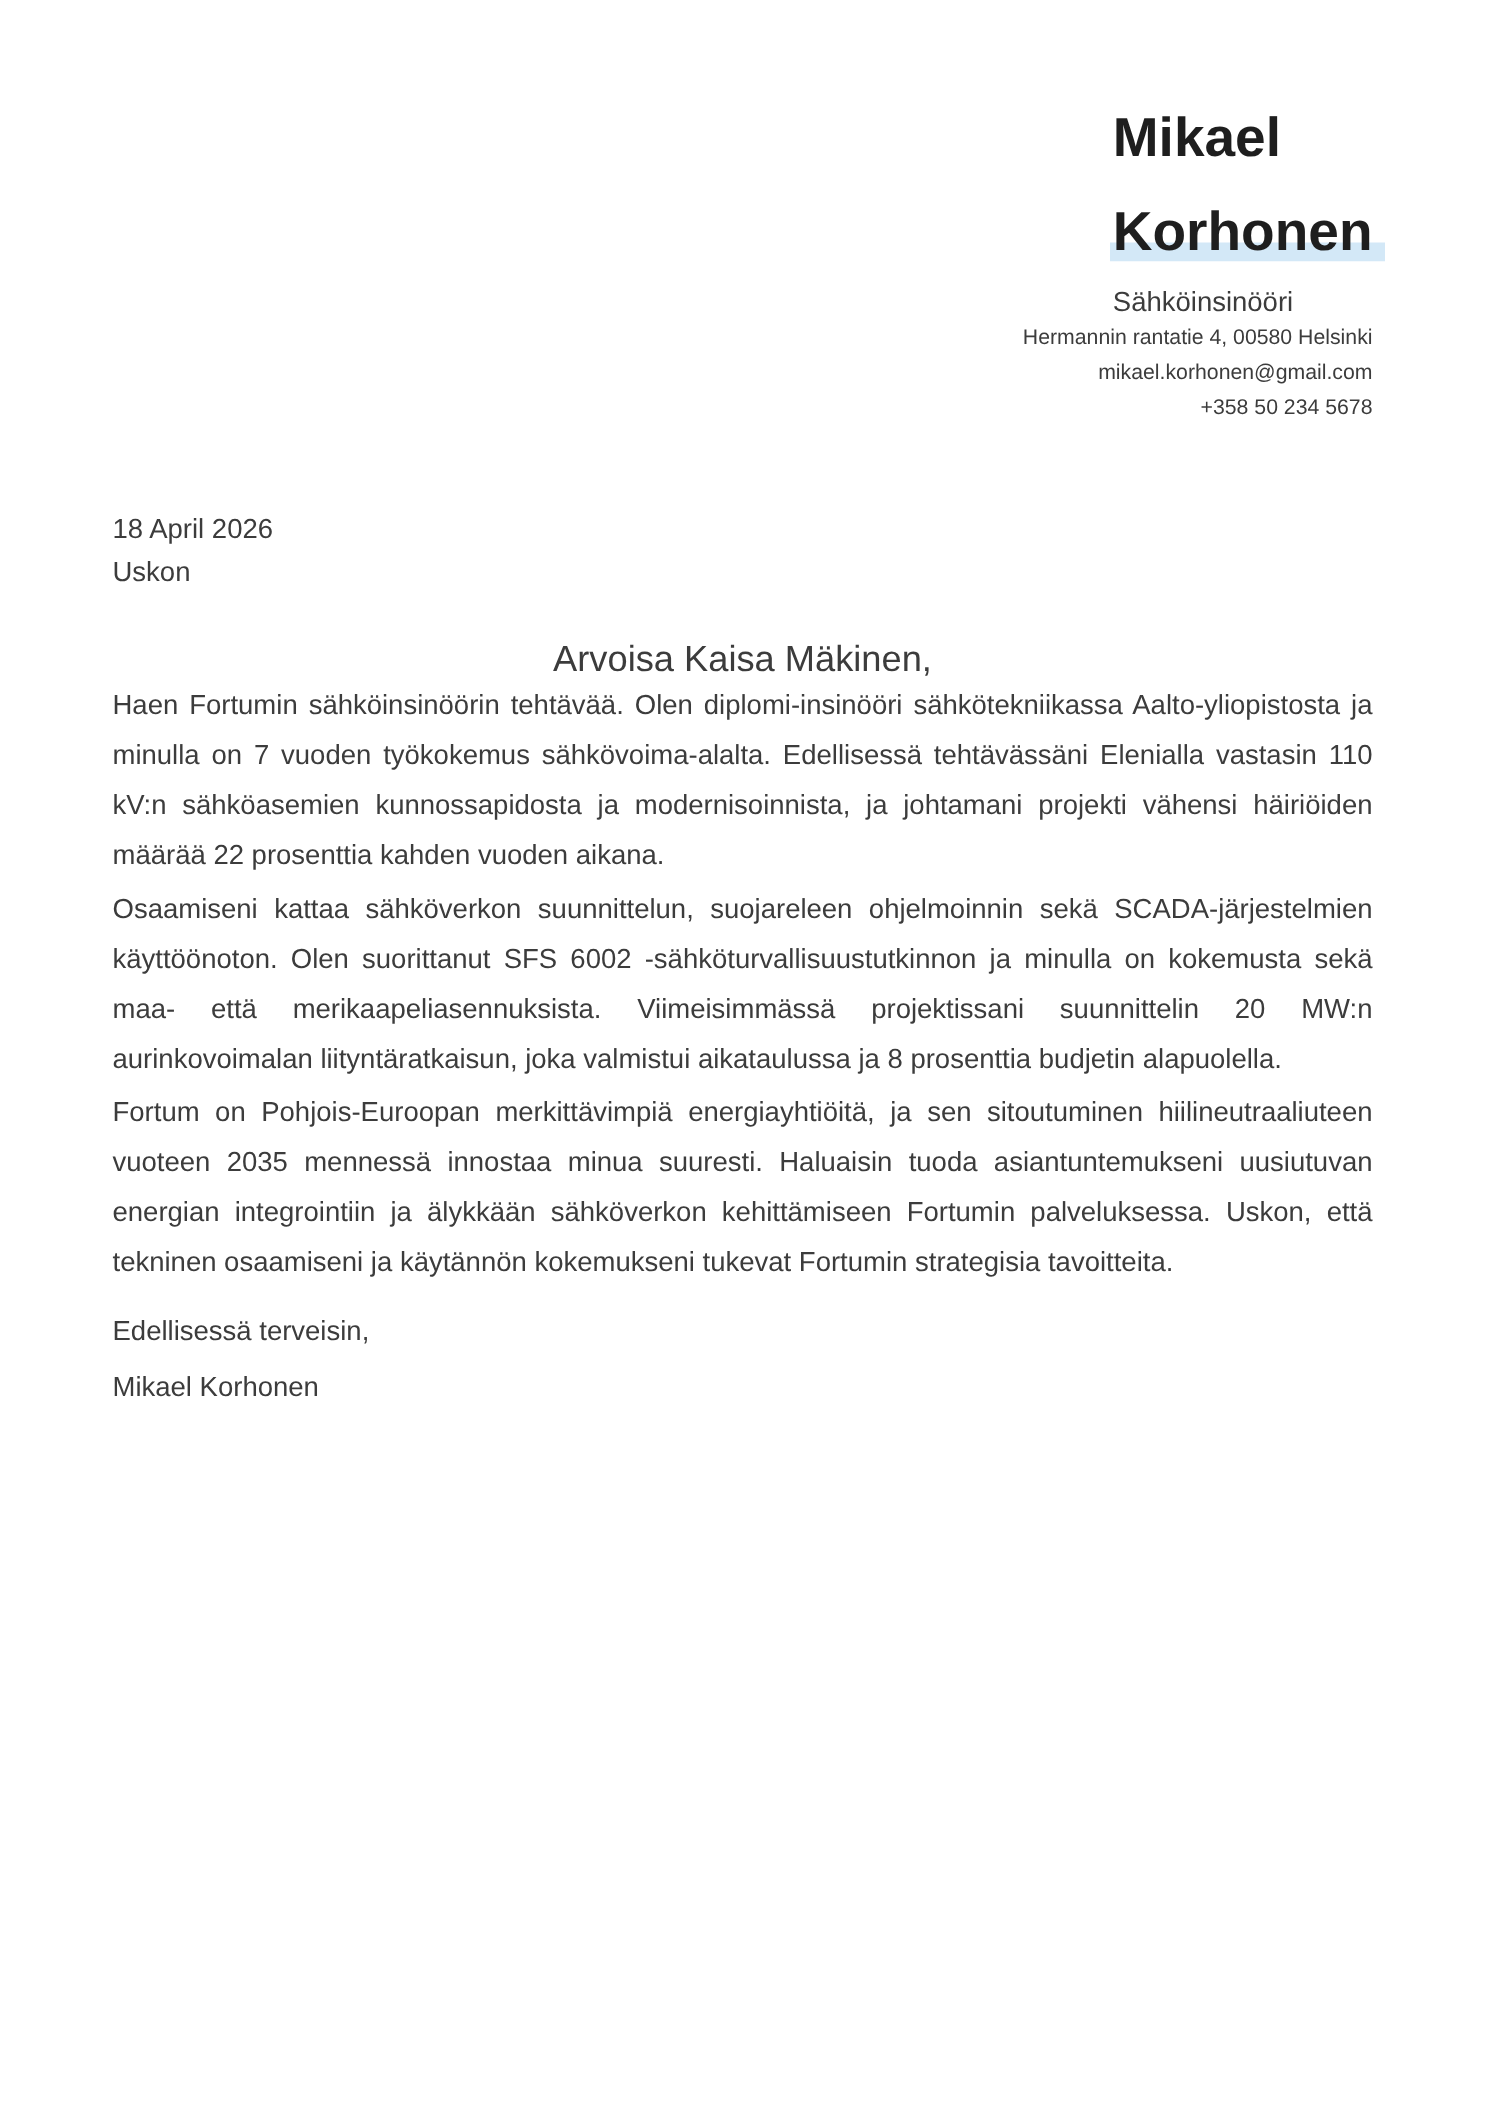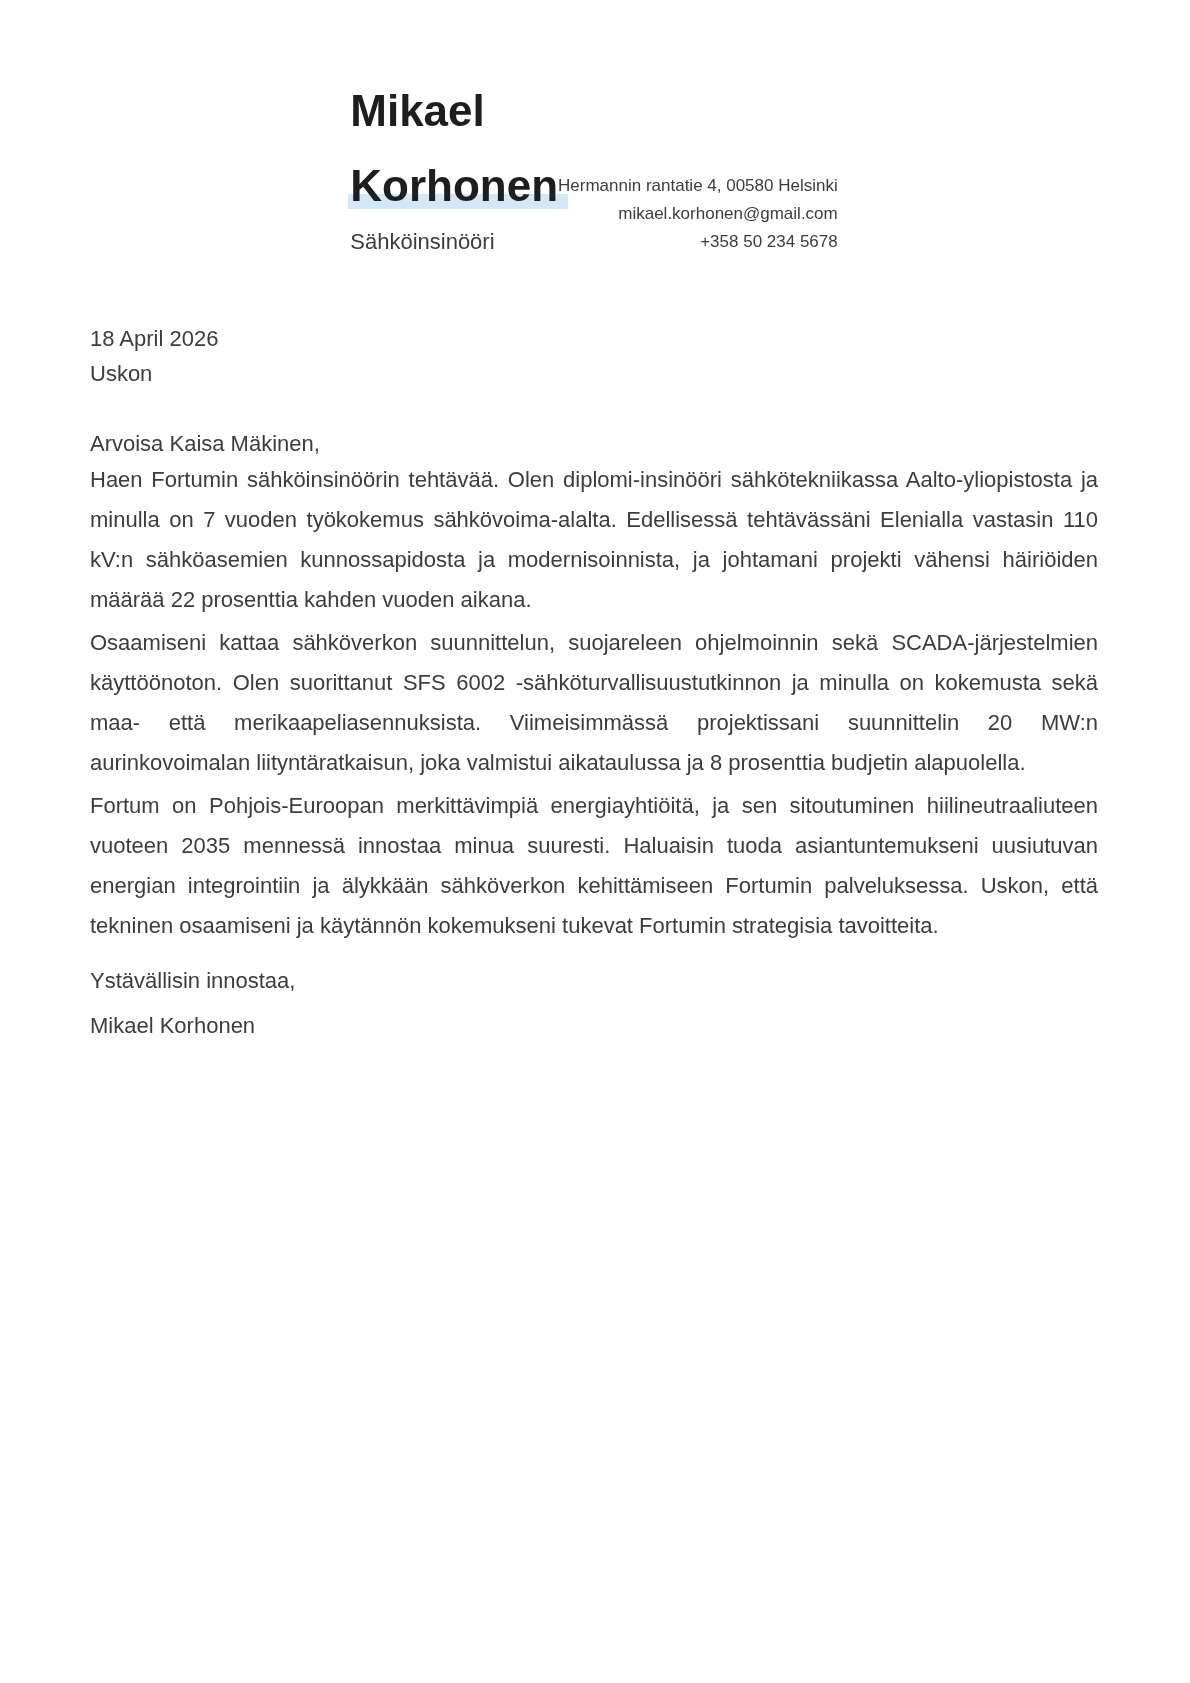--- a/index.html
+++ b/index.html
@@ -12,22 +12,23 @@
       position: relative;
       width: 1190px;
       height: 1683px;
       background: #ffffff;
       padding: 85px 92px 0 90px;
       overflow: hidden;
     }
     
     .header {
       display: flex;
-      justify-content: center;
+      justify-content: flex-start;
       align-items: flex-end;
+      flex-direction: column;
     }
     .name-block {}
     .full-name {
       font-size: 44px;
       line-height: 52px;
       font-weight: 700;
       color: #1e1e1e;
       letter-spacing: 0;
     }
     .name-line { display: block; }
@@ -73,22 +74,23 @@
       color: #2a2a2a;
     }
     .recipient-company {
       margin-top: 9px;
       font-size: 22px;
       line-height: 26px;
     }
     
     .salutation {
       margin-top: 44px;
-      font-size: 22px;
+      font-size: 29px;
       line-height: 26px;
+      text-align: center;
     }
     .body-paragraph {
       margin-top: 3px;
       font-size: 22px;
       line-height: 40px;
       text-align: justify;
       color: #3c3c3c;
     }
     .closing {
       margin-top: 15px;
@@ -125,16 +127,16 @@
   <div class="date">18 April 2026</div>
 
   <div class="recipient-company">Uskon</div>
 
   <div class="salutation">Arvoisa Kaisa Mäkinen,</div>
 
   <p class="body-paragraph">Haen Fortumin sähköinsinöörin tehtävää. Olen diplomi-insinööri sähkötekniikassa Aalto-yliopistosta ja minulla on 7 vuoden työkokemus sähkövoima-alalta. Edellisessä tehtävässäni Elenialla vastasin 110 kV:n sähköasemien kunnossapidosta ja modernisoinnista, ja johtamani projekti vähensi häiriöiden määrää 22 prosenttia kahden vuoden aikana.</p>
   <p class="body-paragraph">Osaamiseni kattaa sähköverkon suunnittelun, suojareleen ohjelmoinnin sekä SCADA-järjestelmien käyttöönoton. Olen suorittanut SFS 6002 -sähköturvallisuustutkinnon ja minulla on kokemusta sekä maa- että merikaapeliasennuksista. Viimeisimmässä projektissani suunnittelin 20 MW:n aurinkovoimalan liityntäratkaisun, joka valmistui aikataulussa ja 8 prosenttia budjetin alapuolella.</p>
   <p class="body-paragraph">Fortum on Pohjois-Euroopan merkittävimpiä energiayhtiöitä, ja sen sitoutuminen hiilineutraaliuteen vuoteen 2035 mennessä innostaa minua suuresti. Haluaisin tuoda asiantuntemukseni uusiutuvan energian integrointiin ja älykkään sähköverkon kehittämiseen Fortumin palveluksessa. Uskon, että tekninen osaamiseni ja käytännön kokemukseni tukevat Fortumin strategisia tavoitteita.</p>
 
-  <div class="closing">Ystävällisin innostaa,</div>
+  <div class="closing">Edellisessä terveisin,</div>
   <div class="signature">Mikael Korhonen</div>
 
 </div>
 
 </body></html>

